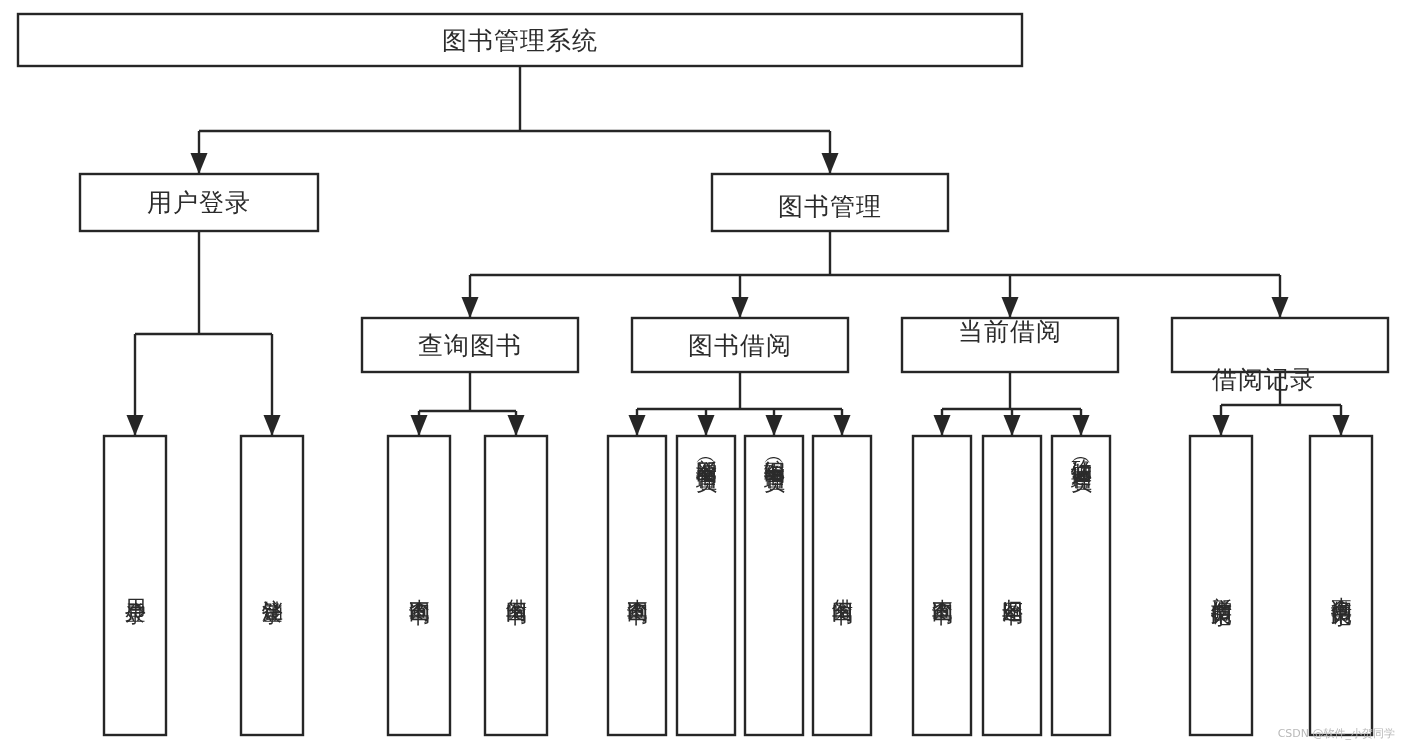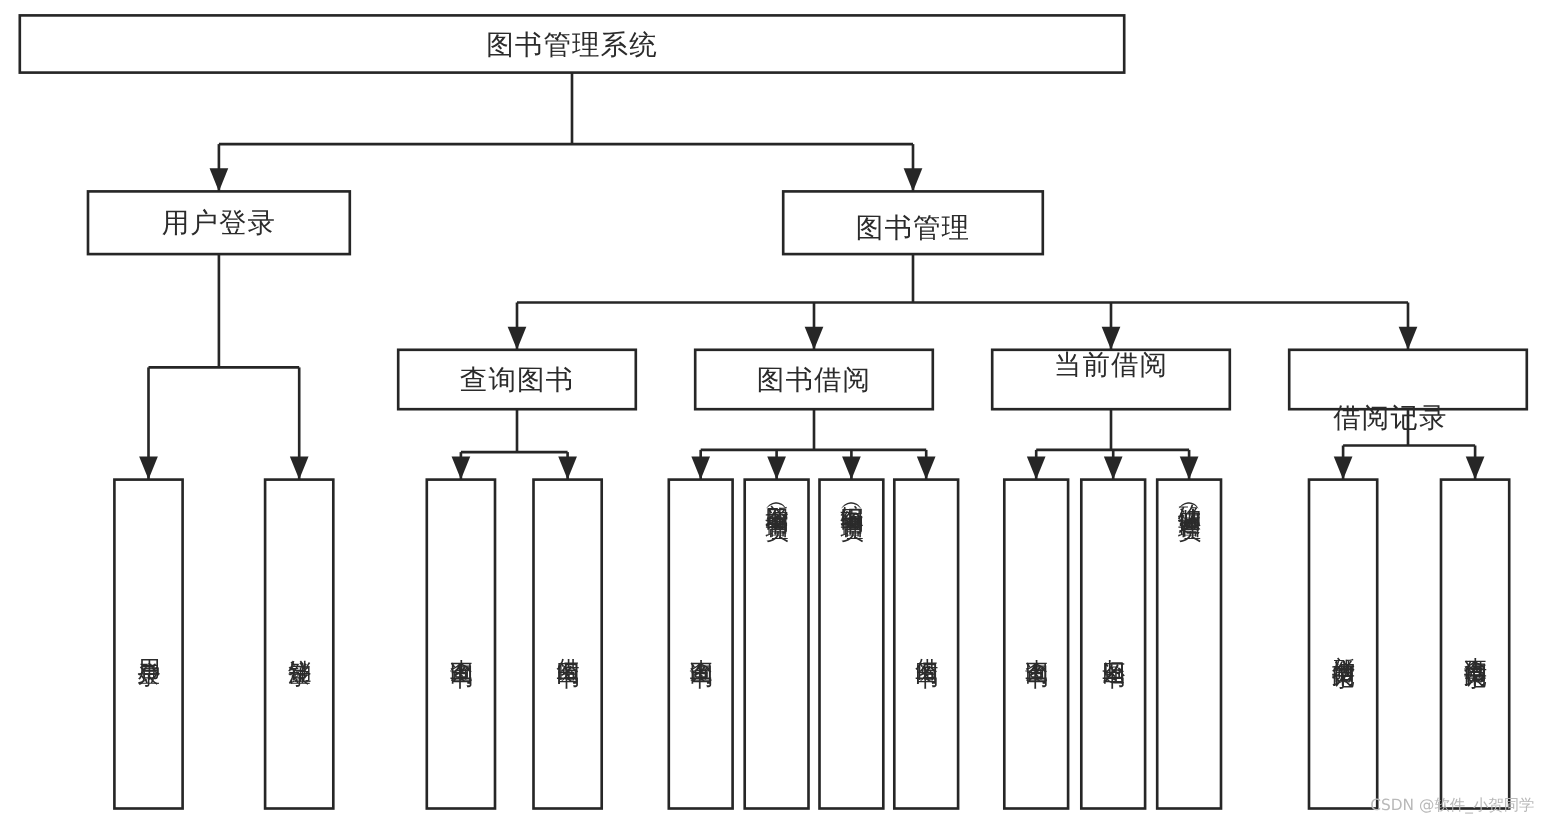--- a/index.html
+++ b/index.html
@@ -68,21 +68,21 @@
     fill: none;
   }
   .arrowhead {
     fill: #262626;
   }
   .watermark {
     position: absolute;
     right: 10px;
     bottom: 6px;
     font-family: "DejaVu Sans", "Liberation Sans", sans-serif;
-    font-size: 14px;
+    font-size: 11px;
     color: #b9b9b9;
     white-space: nowrap;
     pointer-events: none;
   }
 </style>
 </head>
 <body>
 
 <div id="diagram-root">
 

